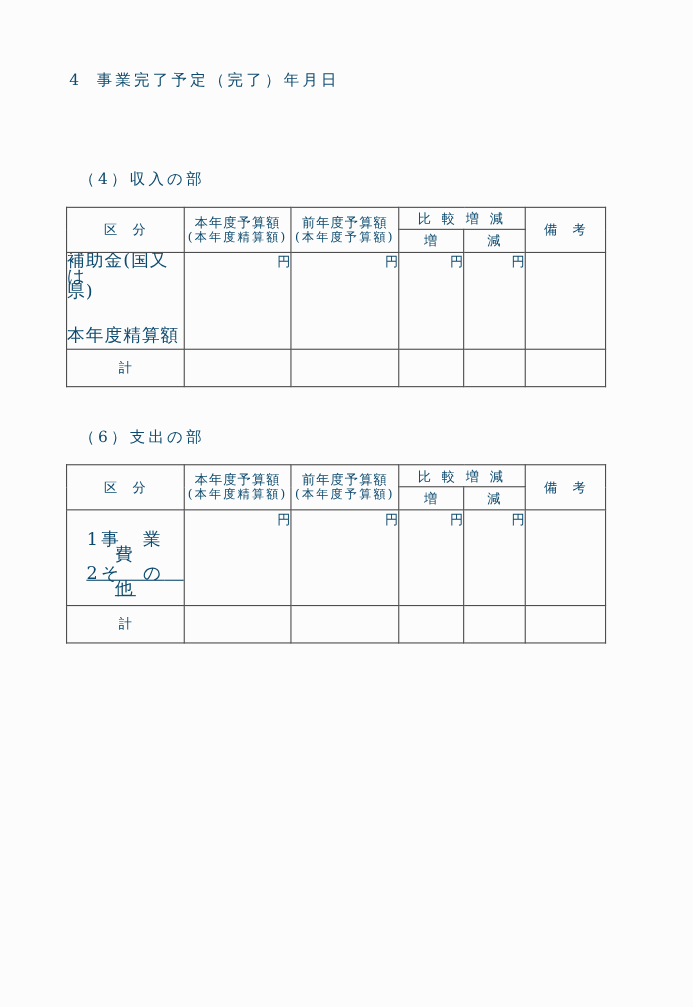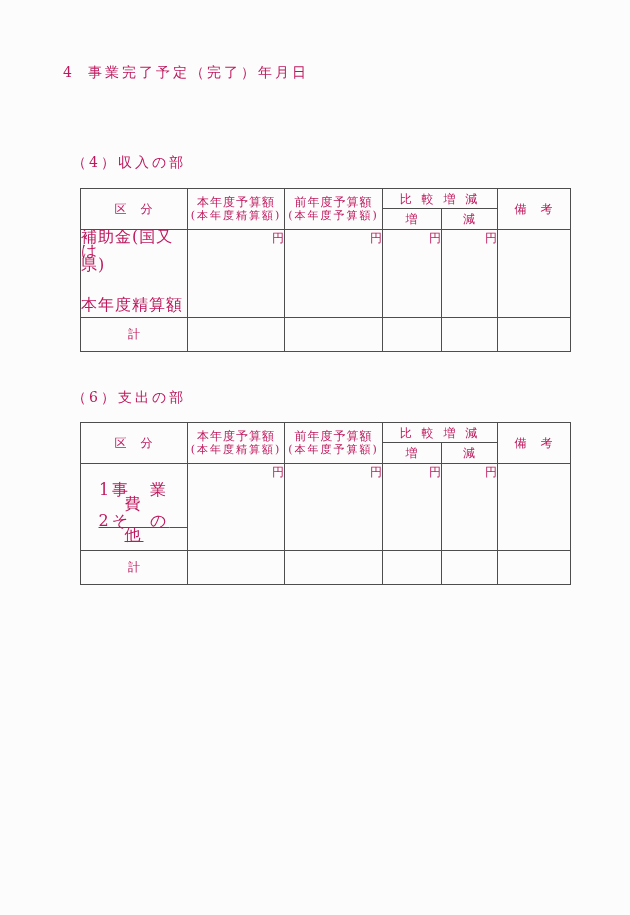--- a/index.html
+++ b/index.html
@@ -1,21 +1,21 @@
 <!DOCTYPE html>
 <html><head>
 <meta charset="utf-8">
 <style>
   html, body { margin: 0; padding: 0; }
   .page {
     position: relative;
     width: 630px;
     height: 915px;
     background: #fcfcfc;
-    color: #be185d;
+    color: #0c4a6e;
     font-family: "DejaVu Serif", "Liberation Serif", serif;
     overflow: hidden;
   }
   .h-item {
     position: absolute;
     font-size: 14px;
     letter-spacing: 3px;
     white-space: nowrap;
   }
   .h-num { display: inline-block; margin-right: 13px; }
@@ -25,21 +25,21 @@
     position: absolute;
     font-size: 14px;
     letter-spacing: 3px;
     white-space: nowrap;
   }
   #income-caption  { left: 72px; top: 154px; }
   #expense-caption { left: 72px; top: 389px; }
 
   table.budget {
     position: absolute;
-    left: 80px;
+    left: 60px;
     border-collapse: collapse;
     table-layout: fixed;
   }
   #income-table  { top: 188px; }
   #expense-table { top: 422px; }
   table.budget td {
     border: 1px solid #4d4d4d;
     padding: 0;
     overflow: hidden;
   }

